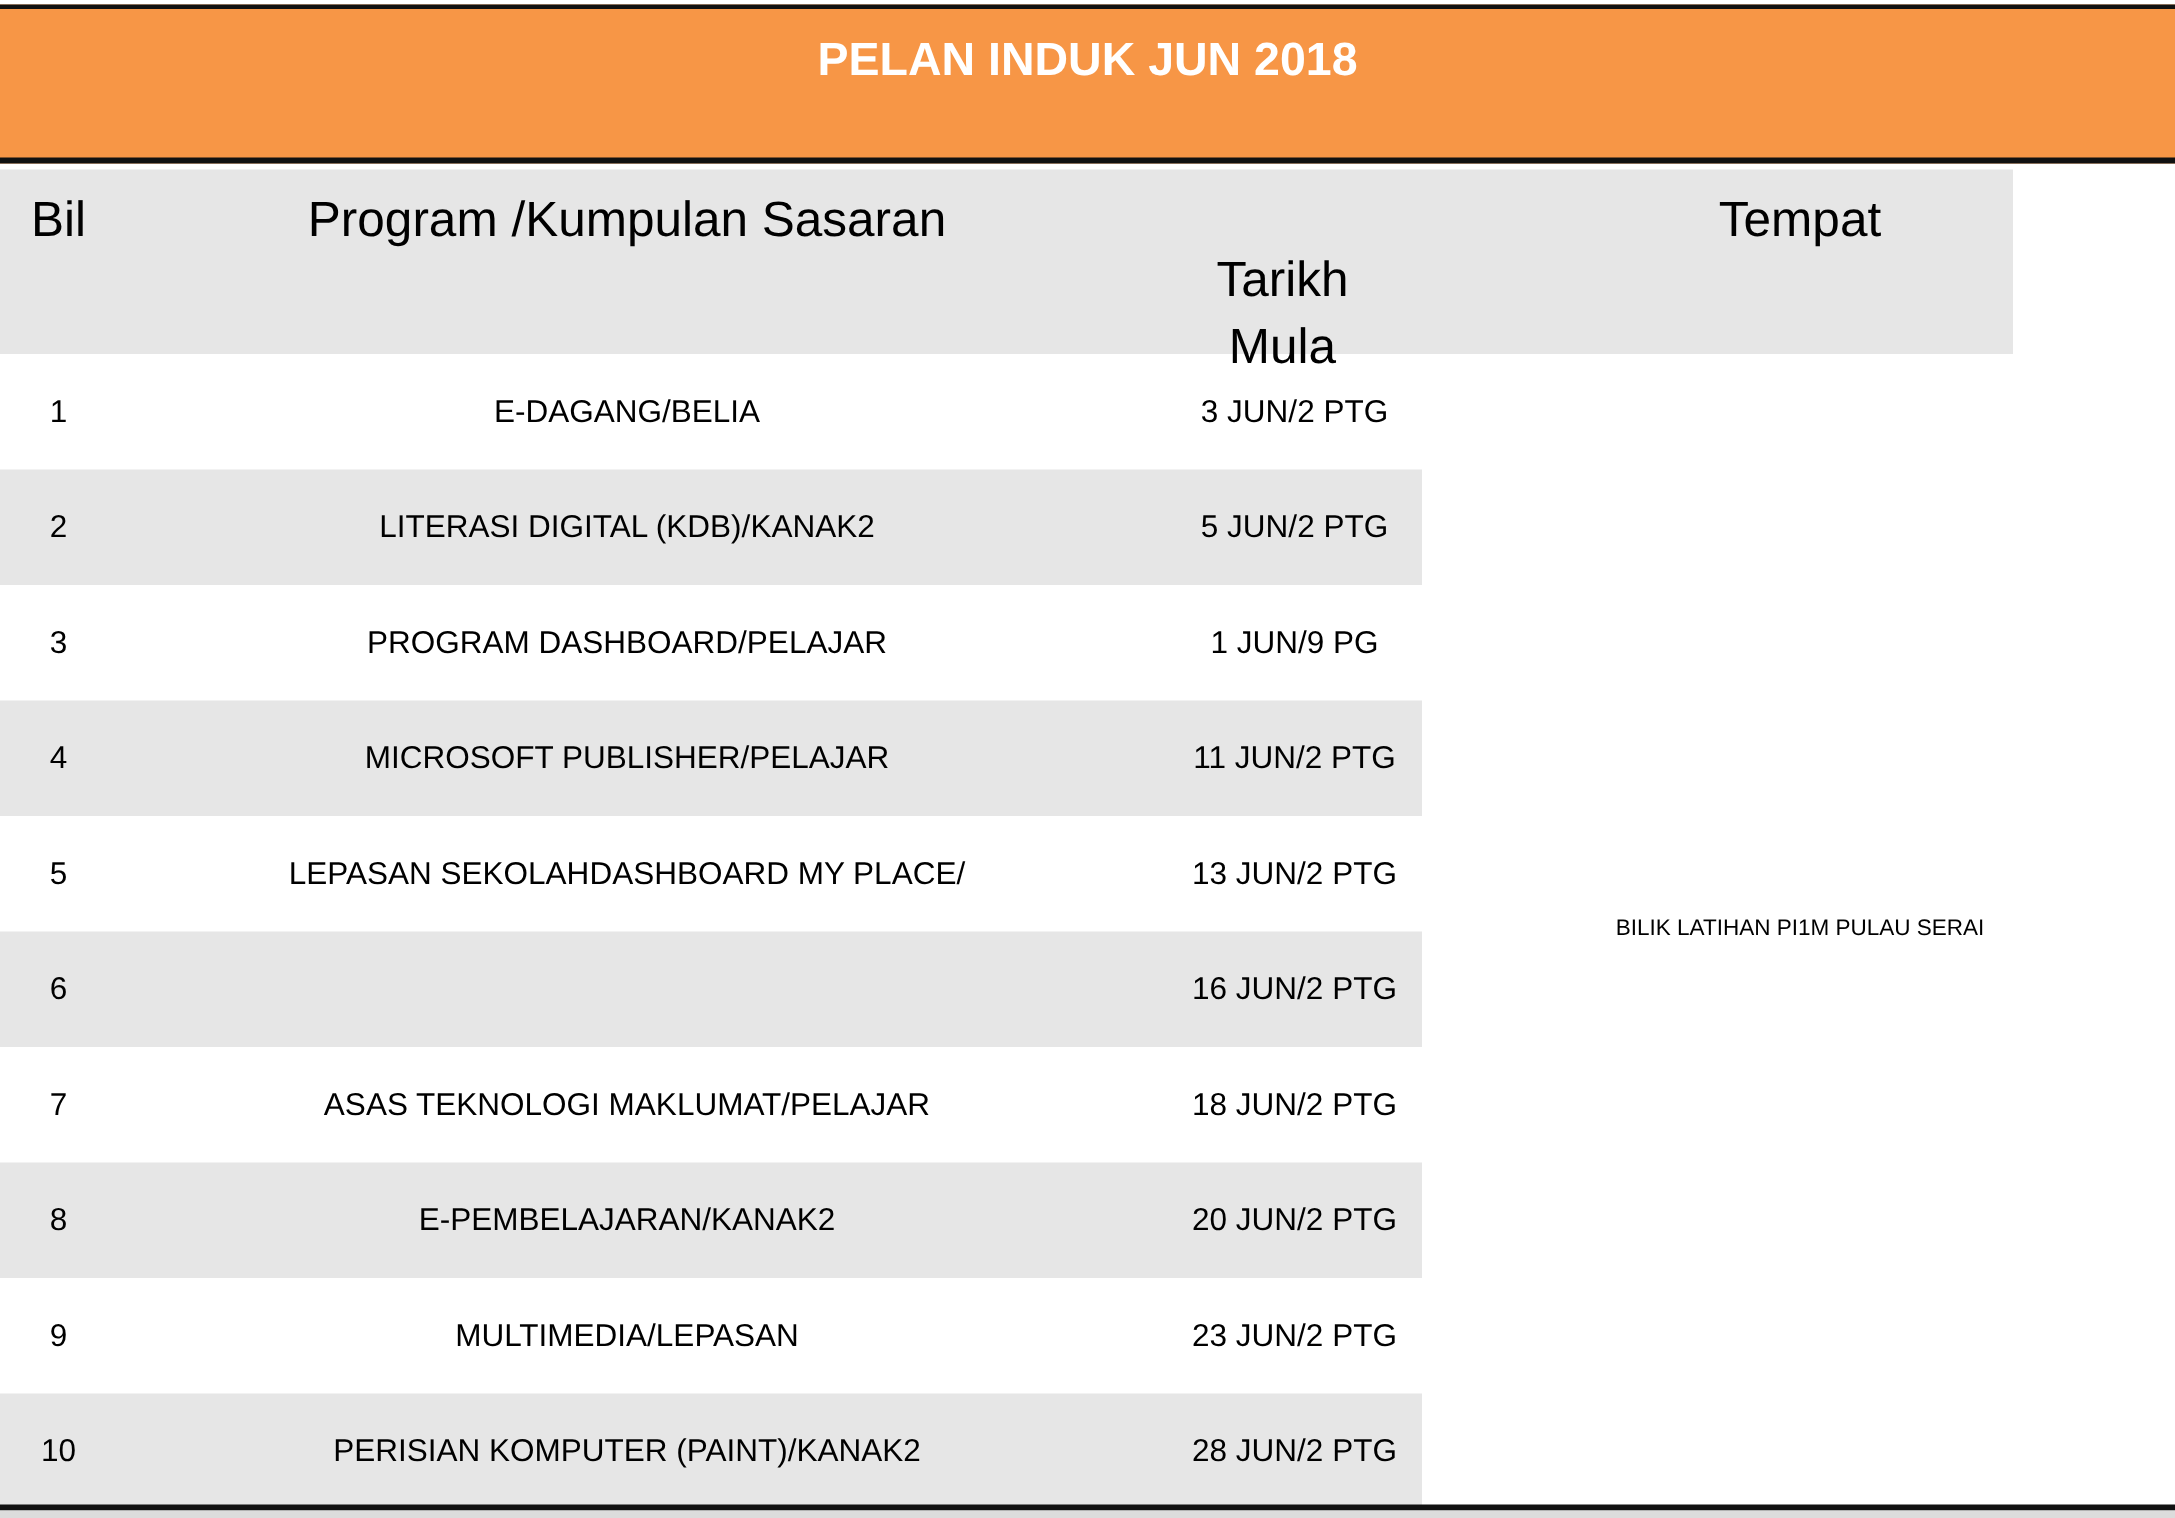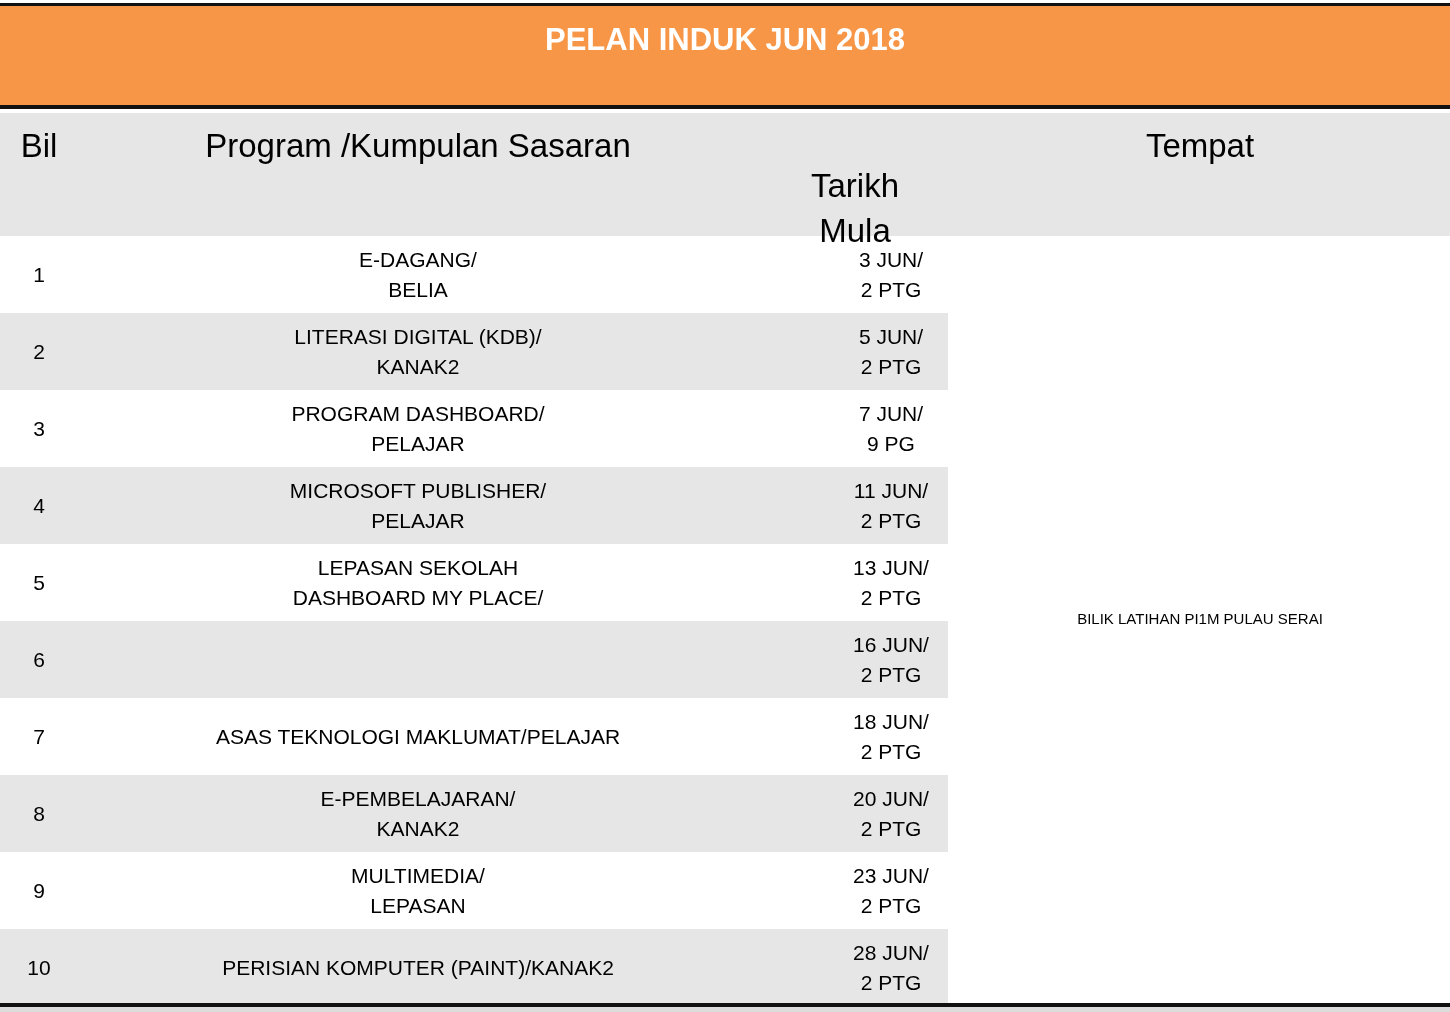--- a/index.html
+++ b/index.html
@@ -12,41 +12,41 @@
     background: #F79646;
     border-top: 3px solid #111;
     border-bottom: 4px solid #111;
     box-sizing: border-box;
   }
   .title-band .title {
     position: absolute; left: 0; right: 0; top: 16px; text-align: center;
     color: #ffffff; font-weight: bold; font-size: 31px; letter-spacing: 0px;
   }
   .head-row {
-    position: absolute; left: 0; top: 113px; width: 1450px; height: 123px;
+    position: absolute; left: 0; top: 113px; width: 1342px; height: 123px;
     background: #E6E6E6;
   }
   .head-cell {
     position: absolute; top: 10px; font-size: 33px; line-height: 45px; text-align: center;
   }
   .h-bil { left: 0; width: 78px; }
   .h-prog { left: 78px; width: 680px; }
   .h-tarikh { left: 760px; width: 190px; margin-top: 40px; }
   .h-tempat { left: 950px; width: 500px; }
 
   .rows { position: absolute; left: 0; top: 236px; width: 1450px; }
   .row { position: relative; height: 77px; width: 948px; }
   .row.alt { background: #E6E6E6; }
   .cell {
     position: absolute; top: 0; height: 77px; display: flex; align-items: center; justify-content: center;
     text-align: center; font-size: 21px; line-height: 30px;
   }
   .c-bil { left: 0; width: 78px; }
-  .c-prog { left: 78px; width: 680px; flex-direction: column; }
-  .c-tarikh { left: 796px; width: 190px; flex-direction: column; }
+  .c-prog { left: 78px; width: 680px; flex-direction: row; }
+  .c-tarikh { left: 768px; width: 190px; }
   .line { display: block; white-space: nowrap; }
 
   .tempat {
     position: absolute; left: 950px; top: 236px; width: 500px; height: 767px;
     display: flex; align-items: center; justify-content: center; font-size: 15px;
     padding-bottom: 2px; box-sizing: border-box;
   }
   .bottom-border {
     position: absolute; left: 0; top: 1003px; width: 1450px; height: 4px; background: #111;
   }
@@ -94,21 +94,21 @@
       <span class="line">2 PTG</span>
     </div>
   </div>
   <div class="row">
     <div class="cell c-bil">3</div>
     <div class="cell c-prog">
       <span class="line">PROGRAM DASHBOARD/</span>
       <span class="line">PELAJAR</span>
     </div>
     <div class="cell c-tarikh">
-      <span class="line">7 JUN/</span>
+      <span class="line">1 JUN/</span>
       <span class="line">9 PG</span>
     </div>
   </div>
   <div class="row alt">
     <div class="cell c-bil">4</div>
     <div class="cell c-prog">
       <span class="line">MICROSOFT PUBLISHER/</span>
       <span class="line">PELAJAR</span>
     </div>
     <div class="cell c-tarikh">

